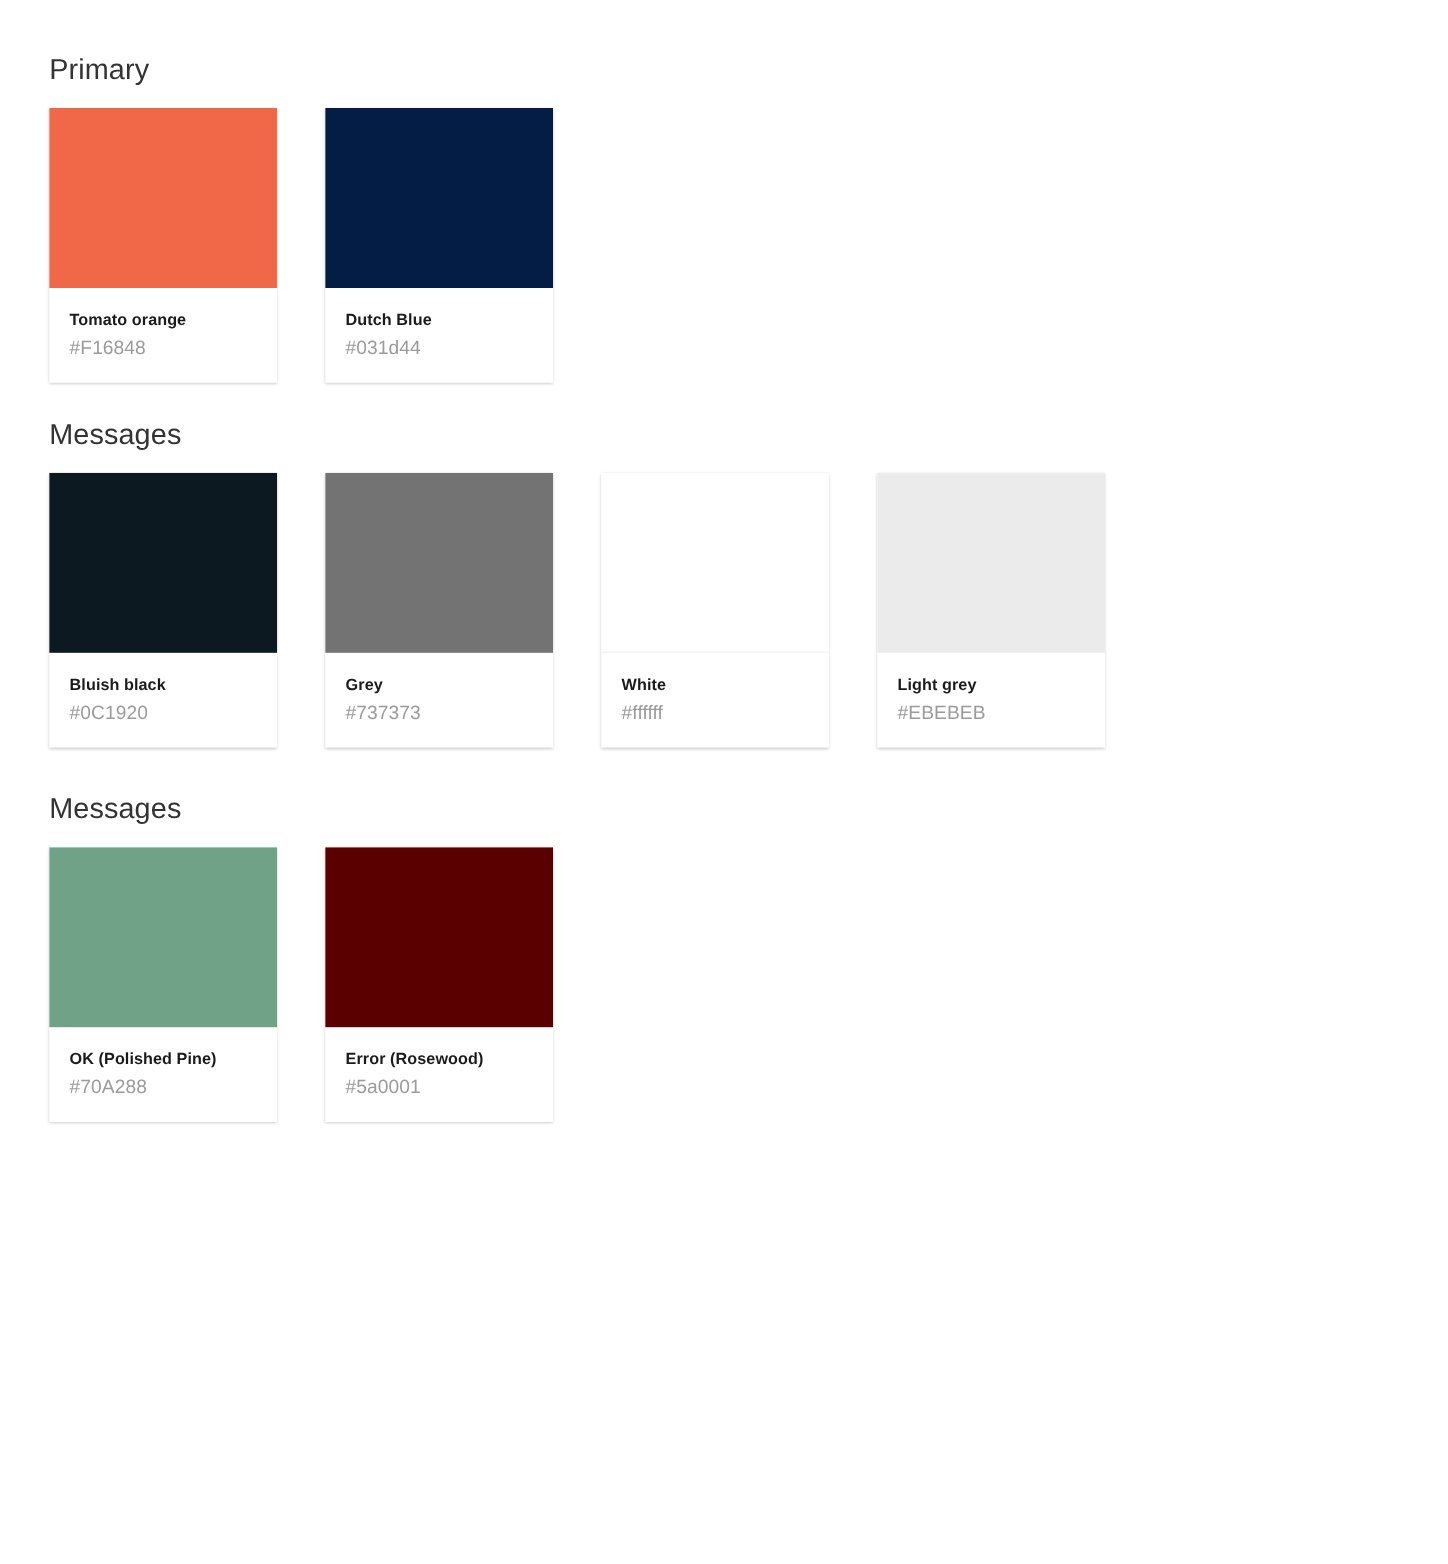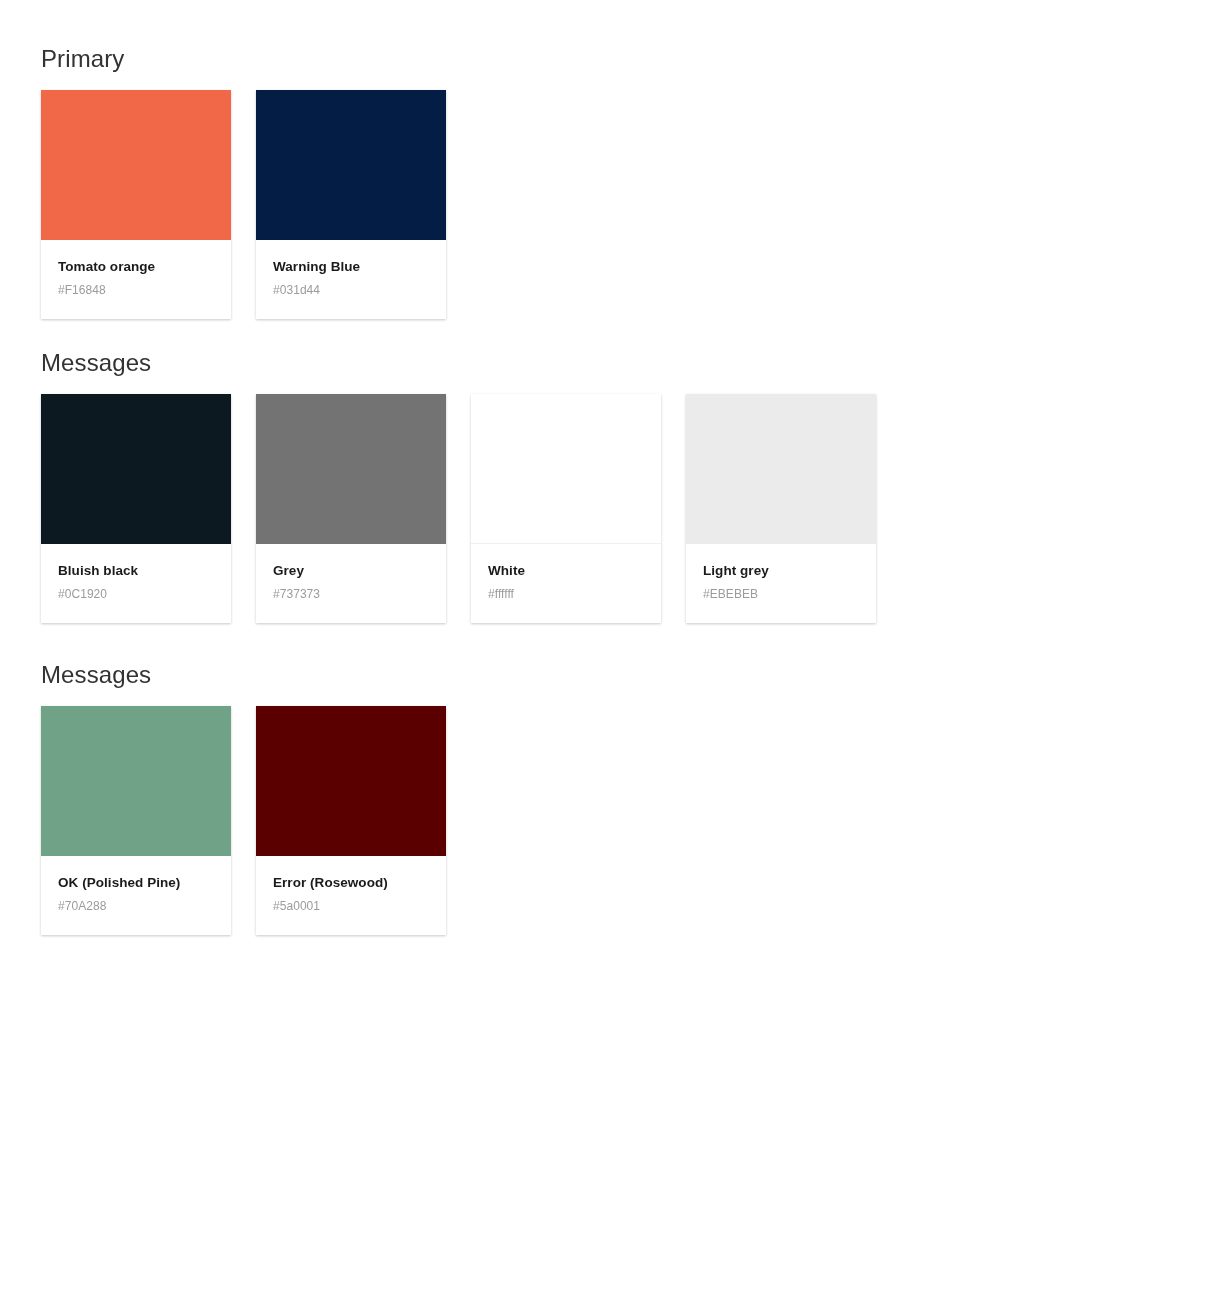--- a/index.html
+++ b/index.html
@@ -39,21 +39,21 @@
   }
 
   
   .section-primary   { padding-top: 44px; }
   .section-secondary { padding-top: 29px; }
   .section-messages  { padding-top: 37px; }
 
   .swatch-row {
     display: flex;
     flex-wrap: nowrap;
-    gap: 25px;
+    gap: 40px;
     padding-top: 16px;
   }
 
   .swatch-card {
     width: 190px;
     height: 229px;
     background: #ffffff;
     box-shadow: 0 1px 3px rgba(0,0,0,0.12), 0 1px 2px rgba(0,0,0,0.10);
     display: flex;
     flex-direction: column;
@@ -82,21 +82,21 @@
   .swatch-name {
     font-size: 13.5px;
     font-weight: 700;
     color: #1b1b1b;
     line-height: 17px;
     white-space: nowrap;
     letter-spacing: 0.05px;
   }
 
   .swatch-hex {
-    font-size: 12px;
+    font-size: 16px;
     font-weight: 400;
     color: #9b9b9b;
     line-height: 17px;
     padding-top: 7px;
     white-space: nowrap;
     letter-spacing: 0.05px;
   }
 </style>
 </head>
 <body>
@@ -111,21 +111,21 @@
         <div class="swatch-chip" style="background-color: rgb(241, 104, 72);"></div>
         <div class="swatch-meta">
           <div class="swatch-name">Tomato orange</div>
           <div class="swatch-hex">#F16848</div>
         </div>
       </div>
 
       <div class="swatch-card">
         <div class="swatch-chip" style="background-color: rgb(3, 29, 68);"></div>
         <div class="swatch-meta">
-          <div class="swatch-name">Warning Blue</div>
+          <div class="swatch-name">Dutch Blue</div>
           <div class="swatch-hex">#031d44</div>
         </div>
       </div>
 
     </div>
   </section>
 
   <section class="section section-secondary">
     <h2 class="section-title">Messages</h2>
     <div class="swatch-row">

